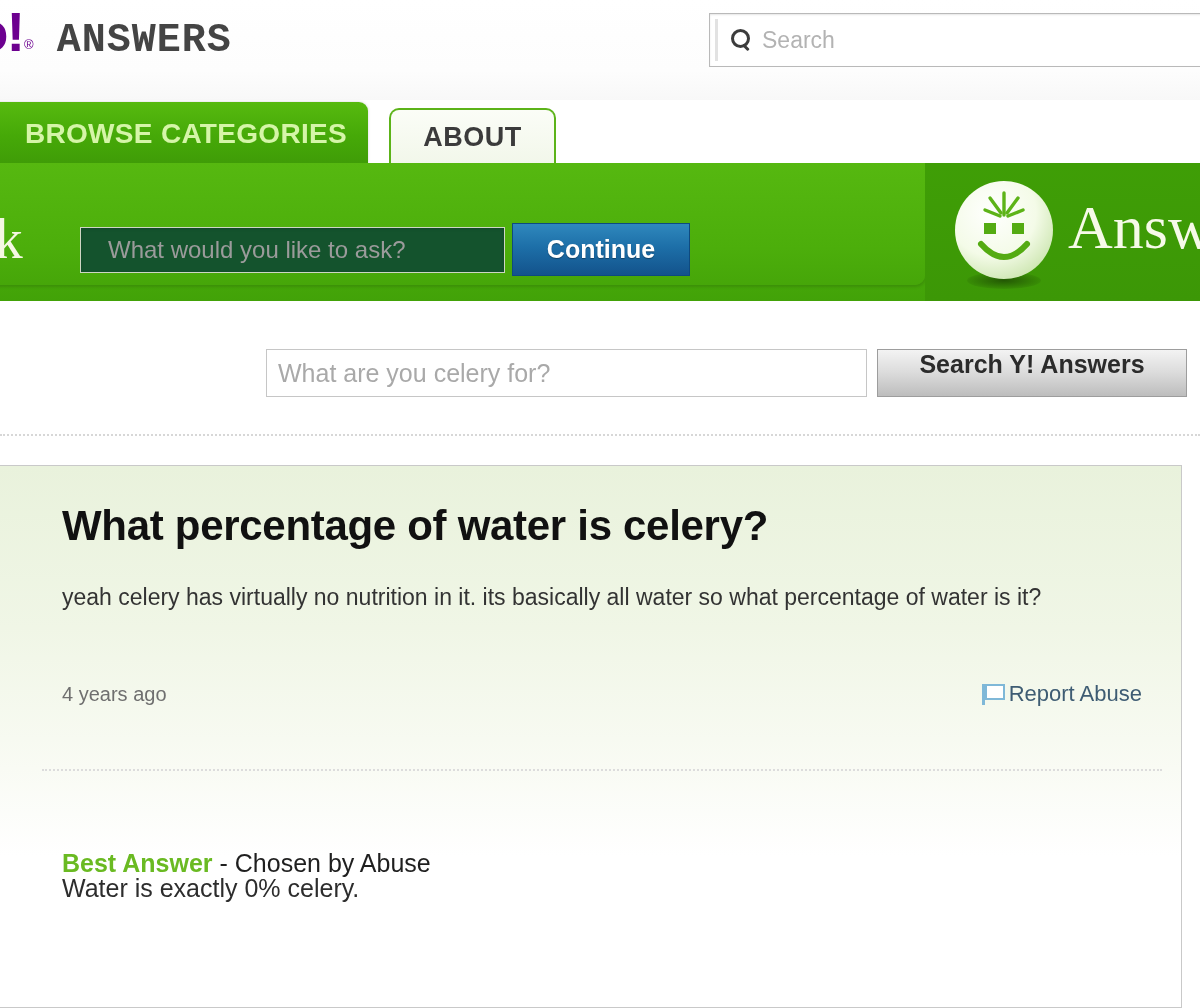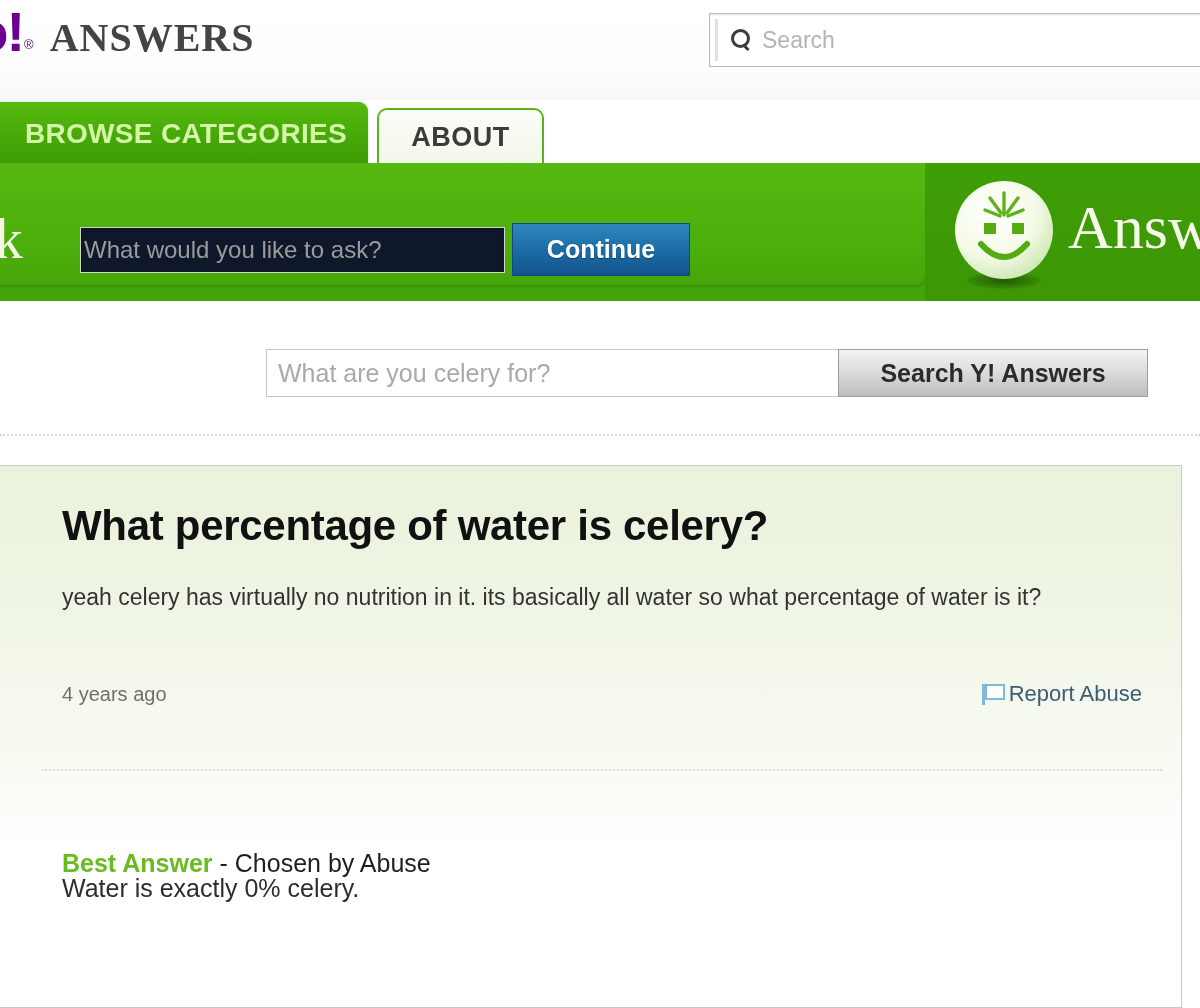--- a/index.html
+++ b/index.html
@@ -44,26 +44,26 @@
     line-height: 1;
   }
   .brand-reg {
     font-size: 13px;
     color: #6c008f;
     position: relative;
     left: 1px;
     top: -2px;
   }
   .brand-answers {
-    font-family: Liberation Serif, serif;
+    font-family: Liberation Mono, monospace;
     font-size: 40px;
     font-weight: bold;
     color: #444444;
     letter-spacing: 1px;
-    margin-left: 17px;
+    margin-left: 24px;
     line-height: 1;
   }
 
   
   .top-search {
     position: absolute;
     left: 709px; top: 13px;
     width: 520px; height: 54px;
     background: #ffffff;
     border: 1px solid #b9b9b9;
@@ -130,21 +130,21 @@
     position: absolute;
     left: 45px; top: 16px;
     font-size: 28px;
     font-weight: bold;
     color: #d5f5a8;
     letter-spacing: 0.3px;
     white-space: nowrap;
   }
   .tab-about {
     position: absolute;
-    left: 377px; top: 8px;
+    left: 389px; top: 8px;
     width: 167px; height: 56px;
     background: linear-gradient(180deg, #fbfdf7 0%, #f2f7ea 100%);
     border: 2px solid #5cb319;
     border-bottom: none;
     border-top-left-radius: 10px;
     border-top-right-radius: 10px;
   }
   .tab-about-label {
     position: absolute;
     left: 0; right: 0; top: 12px;
@@ -183,26 +183,26 @@
     font-family: "Liberation Serif", serif;
     font-size: 56px;
     color: #f4f7e2;
     line-height: 1;
     letter-spacing: 1px;
   }
   .ask-input {
     position: absolute;
     left: 80px; top: 227px;
     width: 425px; height: 46px;
-    background: #0f172a;
+    background: #14532d;
     border: 1px solid #cfd6c4;
     box-shadow: inset 0 1px 3px rgba(0,0,0,0.16);
     display: flex;
     align-items: center;
-    padding-left: 3px;
+    padding-left: 27px;
     z-index: 4;
   }
   .ask-input-placeholder {
     font-size: 24px;
     color: #9b9b9b;
     white-space: nowrap;
   }
   .continue-btn {
     position: absolute;
     left: 512px; top: 223px;
@@ -265,26 +265,25 @@
     align-items: center;
     padding-left: 11px;
   }
   .qsearch-placeholder {
     font-size: 25px;
     color: #a9a9a9;
     white-space: nowrap;
   }
   .qsearch-btn {
     position: absolute;
-    left: 838px; top: 349px;
+    left: 877px; top: 349px;
     width: 310px; height: 48px;
     background: linear-gradient(180deg, #f3f3f3 0%, #dcdcdc 48%, #bdbdbd 100%);
     border: 1px solid #9d9d9d;
     display: flex;
-    align-items: center;
     justify-content: center;
     cursor: pointer;
   }
   .qsearch-btn-label {
     font-size: 25px;
     font-weight: bold;
     color: #2b2b2b;
     white-space: nowrap;
   }
 

